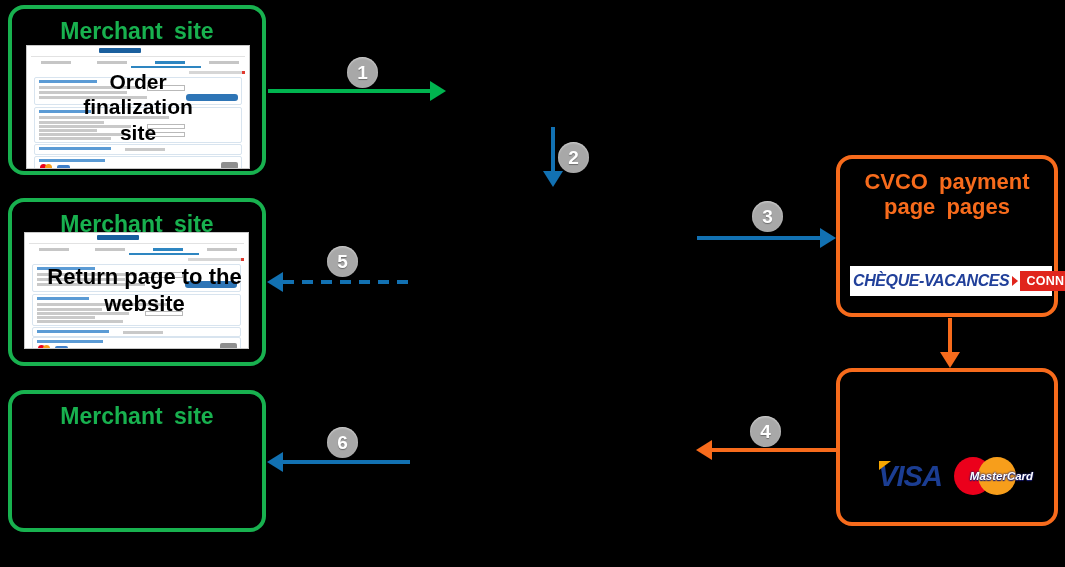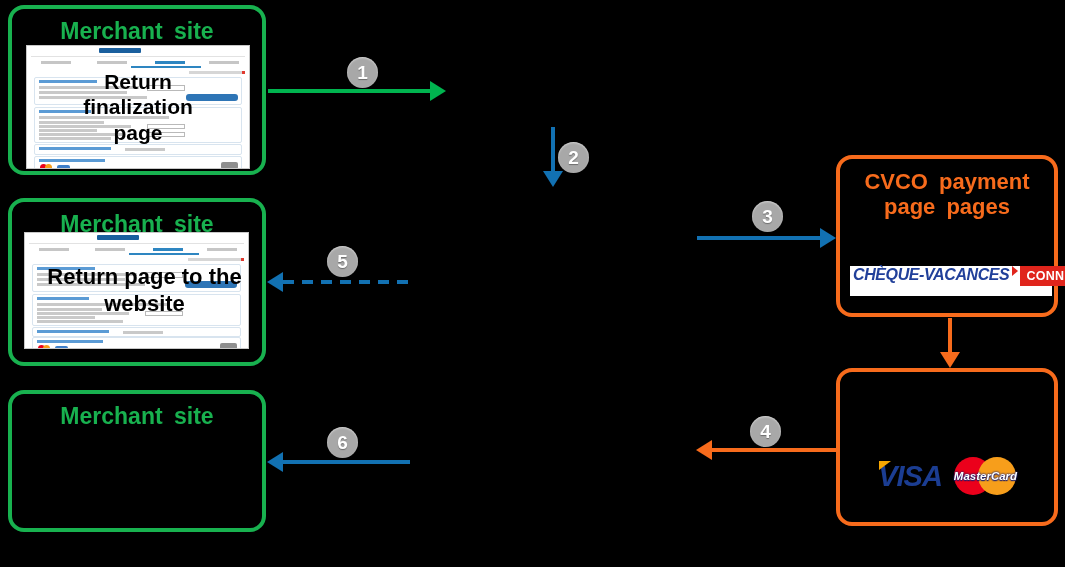--- a/index.html
+++ b/index.html
@@ -67,39 +67,39 @@
           border-right:10px solid transparent;}
   .dashed{background:repeating-linear-gradient(90deg,var(--blue) 0 11px,transparent 11px 19px);}
 
   
   .step{position:absolute;width:31px;height:31px;border-radius:50%;background:var(--badge);
         color:#fff;font-size:19px;font-weight:bold;text-align:center;line-height:31px;
         text-shadow:0 1px 1px rgba(0,0,0,.35);box-shadow:inset 0 1px 2px rgba(255,255,255,.5);}
 
   
   .cv-logo{position:absolute;left:10px;top:107px;width:202px;height:30px;background:#fff;
-           display:flex;align-items:flex-start;padding:0 3px;box-sizing:border-box;}
+           display:flex;align-items:center;padding:0 3px;box-sizing:border-box;}
   .cv-text{color:#21409A;font-style:italic;font-weight:bold;font-size:16px;letter-spacing:-0.4px;
            white-space:nowrap;}
   .cv-chev{width:0;height:0;border-left:6px solid #E0251C;border-top:5px solid transparent;
            border-bottom:5px solid transparent;margin:0 2px 0 3px;}
   .cv-badge{background:#E0251C;color:#fff;font-weight:bold;font-size:12.5px;letter-spacing:.3px;
             padding:3px 6px;white-space:nowrap;}
 
   
   .card-row{position:absolute;left:0;right:0;top:84px;display:flex;align-items:center;
             justify-content:center;gap:12px;}
   .visa{position:relative;color:#1B3D92;font-style:italic;font-weight:bold;font-size:29px;
         letter-spacing:-1px;line-height:1;}
   .visa-wing{position:absolute;left:1px;top:-1px;width:0;height:0;
              border-top:9px solid #F7A600;border-right:12px solid transparent;}
   .mc{position:relative;width:62px;height:40px;}
   .mc-left{position:absolute;left:0;top:1px;width:38px;height:38px;border-radius:50%;background:#EB001B;}
   .mc-right{position:absolute;right:0;top:1px;width:38px;height:38px;border-radius:50%;background:#F79E1B;}
-  .mc-text{position:absolute;left:0;right:0;top:14px;text-align:left;color:#fff;
+  .mc-text{position:absolute;left:16px;right:0;top:14px;text-align:left;color:#fff;
            font-style:italic;font-weight:bold;font-size:11.5px;z-index:2;
            text-shadow:0 0 2px #1a1f71,0 0 2px #1a1f71,0 1px 1px #1a1f71;}
 </style>
 </head>
 <body>
 
 <div id="stage">
 
   <div id="m1" class="box gbox" style="left:8px;top:5px;width:258px;height:170px;">
     <div class="box-title">Merchant site</div>
@@ -137,21 +137,21 @@
         <div class="mp-bar" style="left:90px;top:3px;width:40px;"></div>
       </div>
       <div class="mp-sec" style="top:110px;height:14px;">
         <div class="mp-h" style="width:66px;"></div>
         <div class="mp-mc-c1"></div>
         <div class="mp-mc-c2"></div>
         <div class="mp-chip"></div>
         <div class="mp-btn-grey"></div>
       </div>
       <div class="mp-overlay">
-        <span>Return finalization page</span>
+        <span>Order finalization site</span>
       </div>
     </div>
   </div>
 
   <div id="m2" class="box gbox" style="left:8px;top:198px;width:258px;height:168px;">
     <div class="box-title">Merchant site</div>
     <div class="mini-page" style="left:13px;top:31px;width:223px;height:115px;">
       <div class="mp-brand"></div>
       <div class="mp-rule"></div>
       <div class="mp-tab" style="left:14px;"></div>

